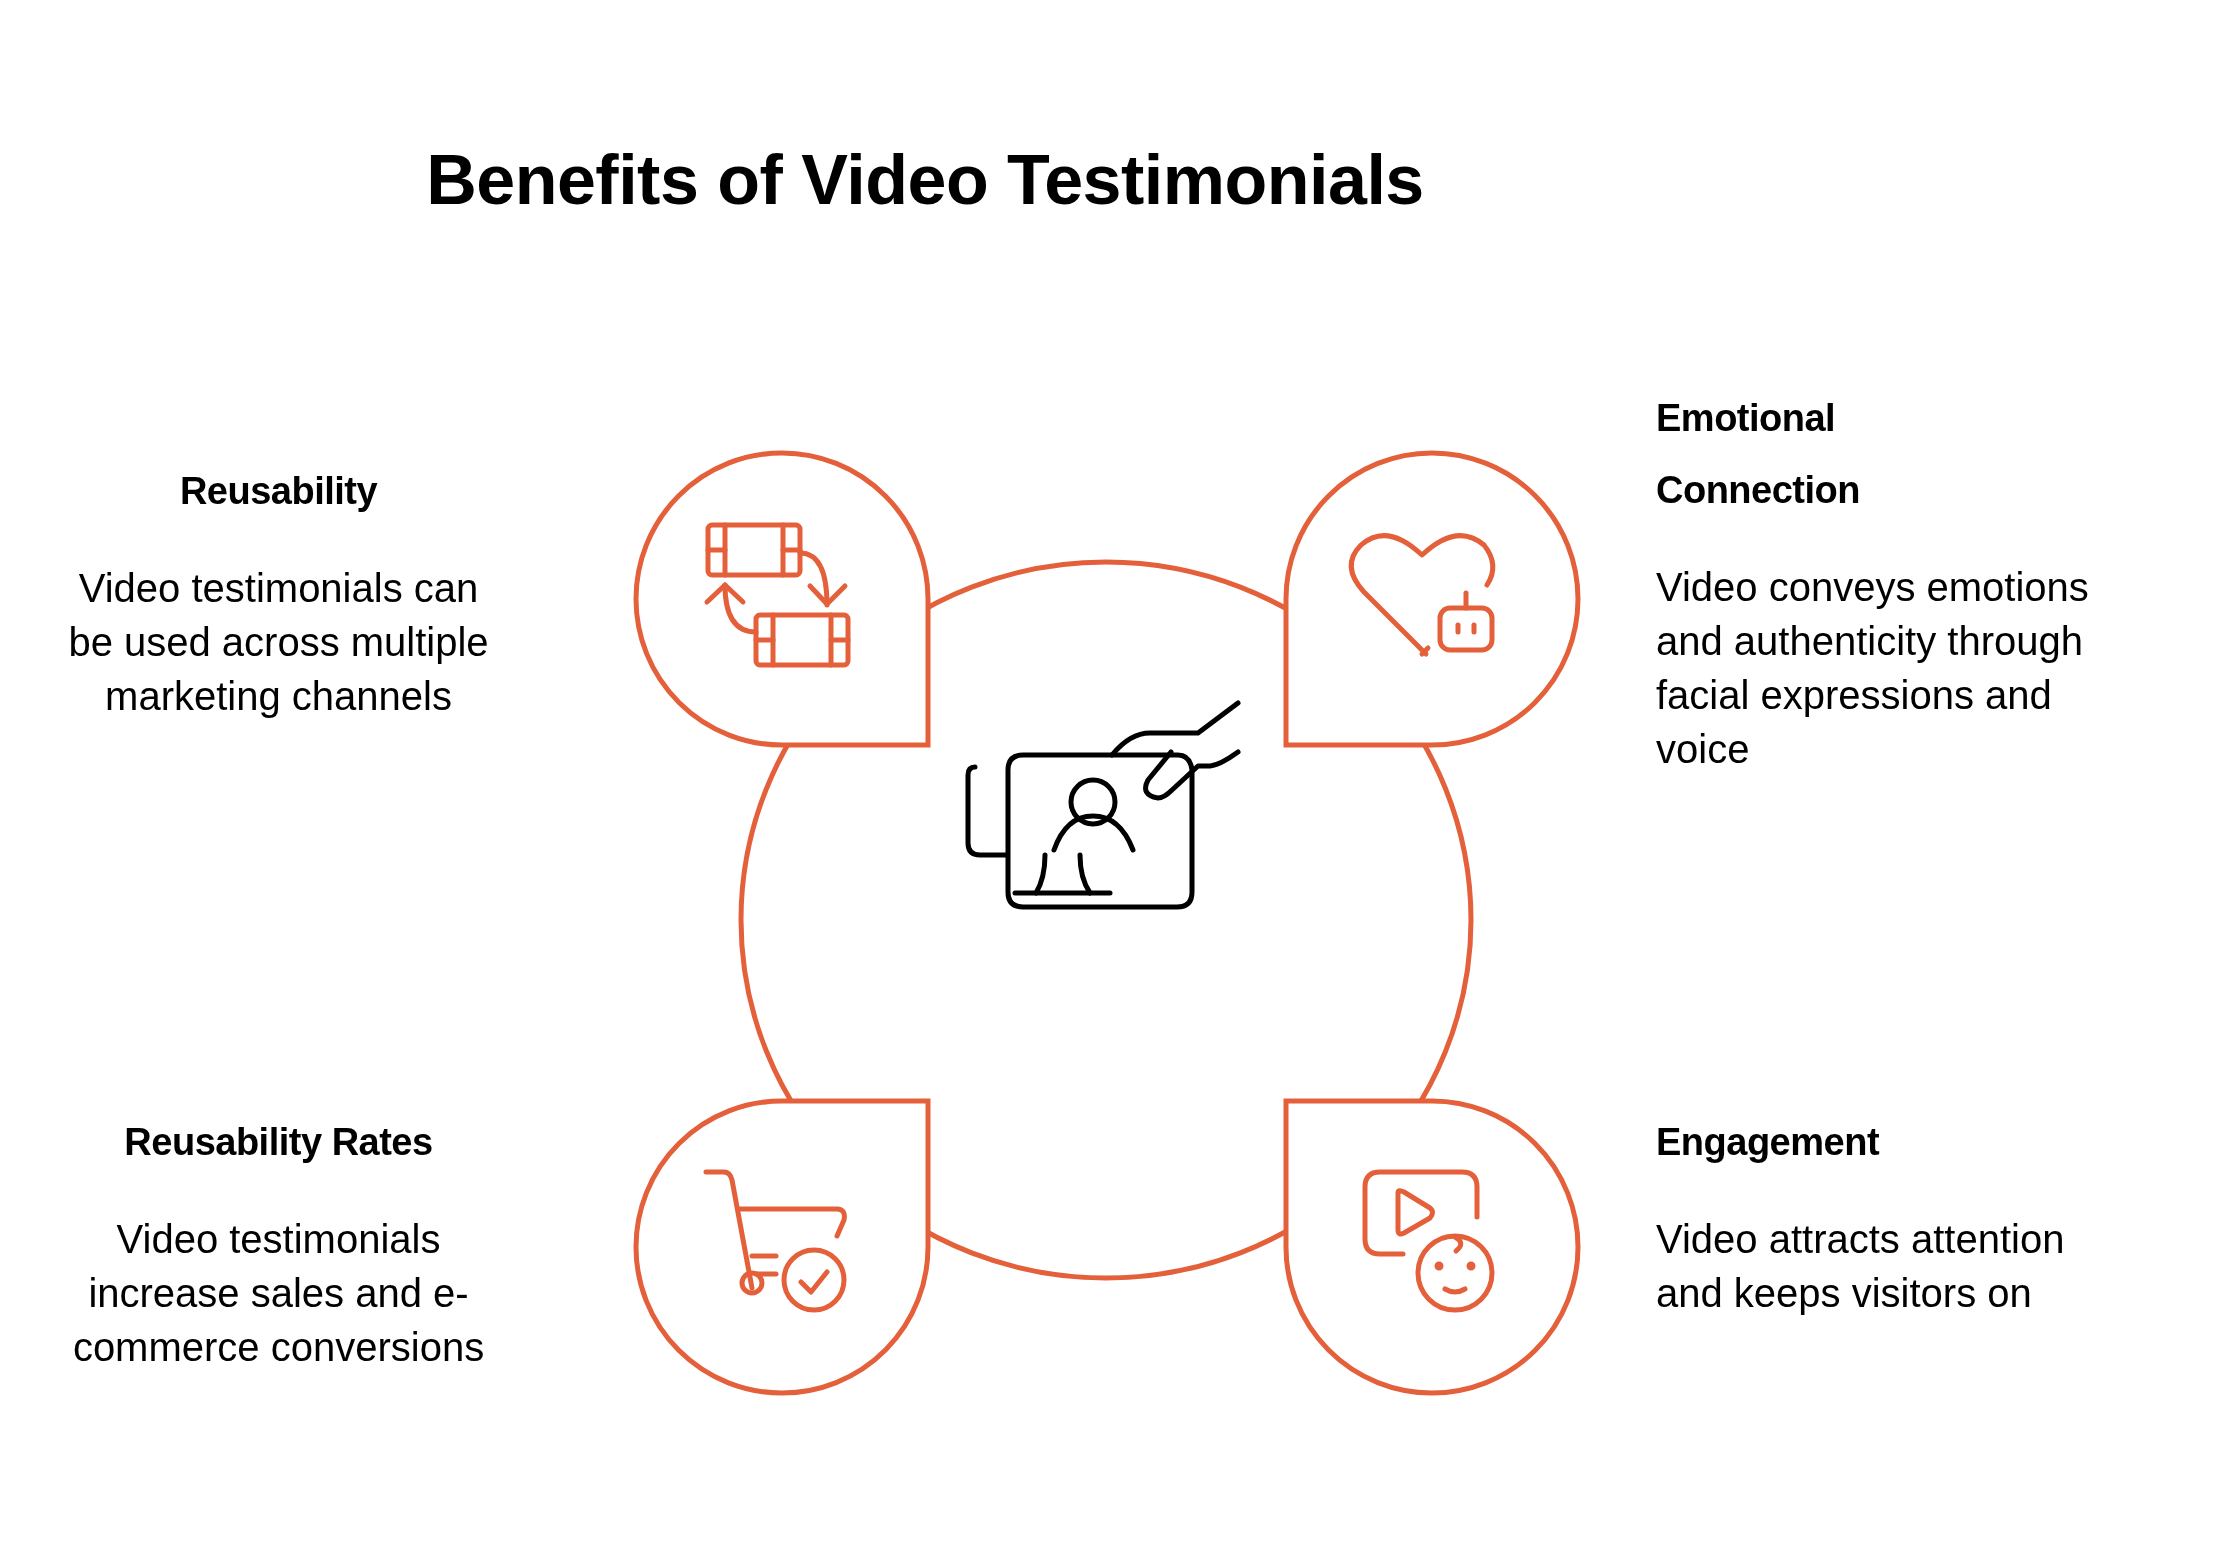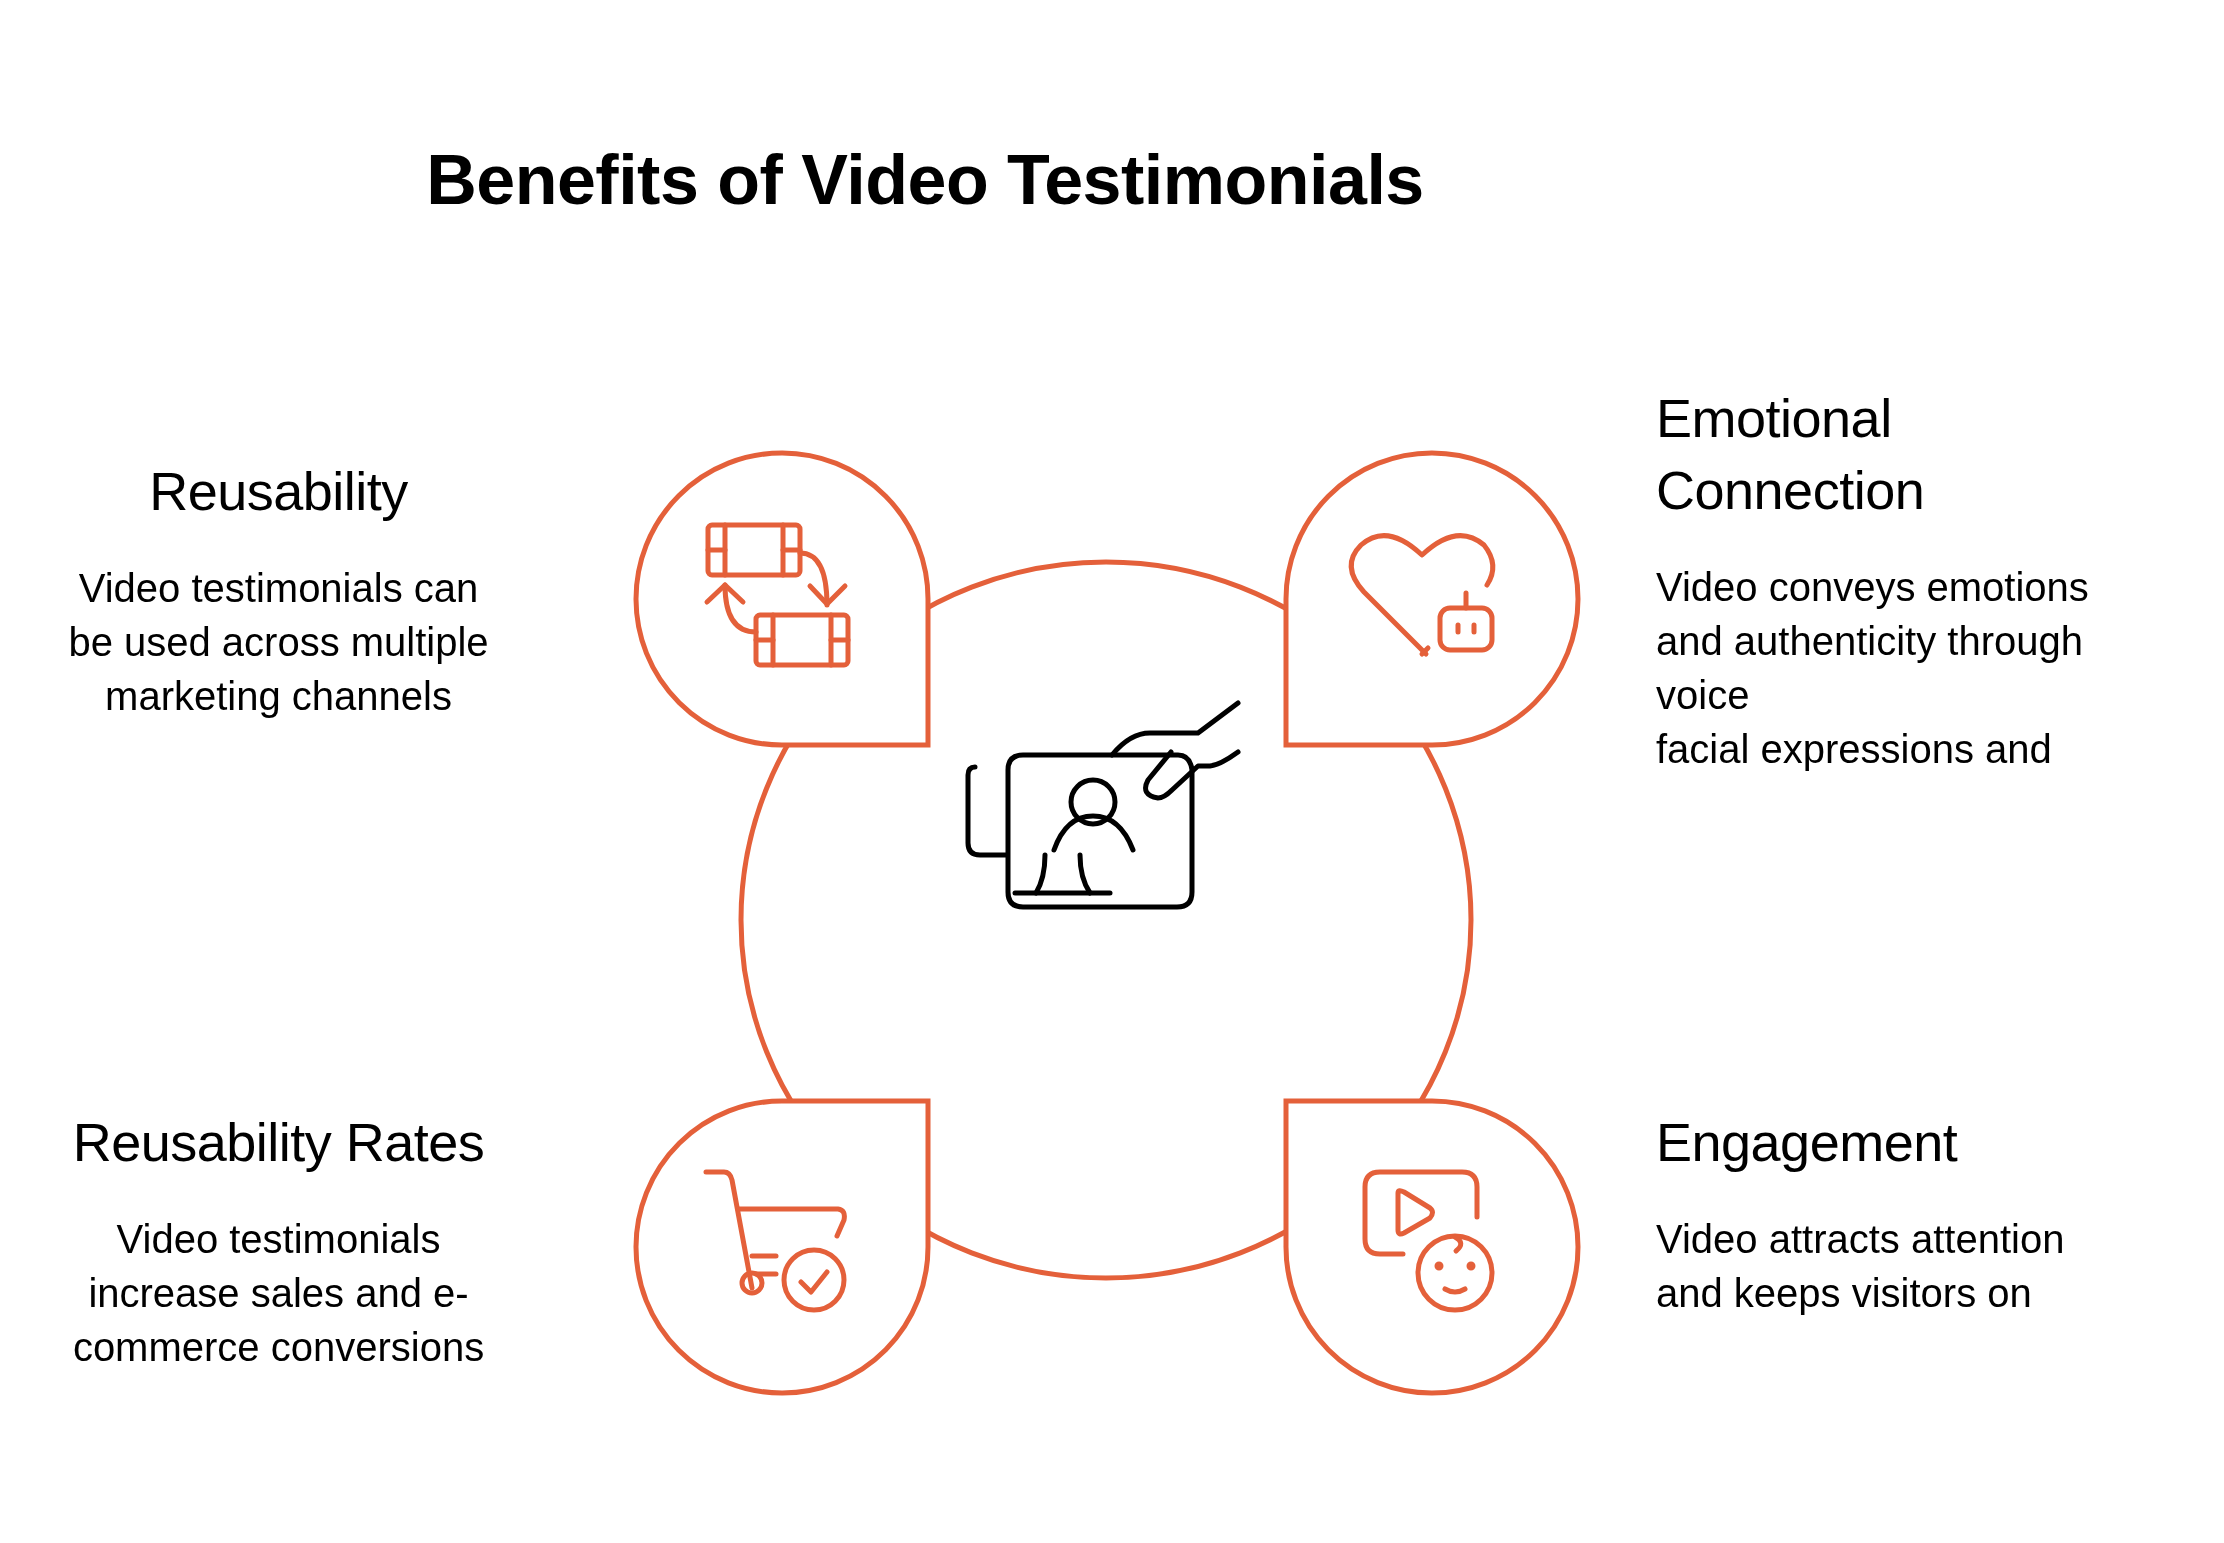--- a/index.html
+++ b/index.html
@@ -4,21 +4,21 @@
 <style>
   html, body { margin: 0; padding: 0; background: #ffffff; }
   body { width: 2224px; height: 1543px; position: relative; overflow: hidden;
          font-family: "Liberation Sans", "DejaVu Sans", sans-serif; color: #000; }
   .title { position: absolute; left: 0; width: 1850px; top: 140px; text-align: center;
            font-weight: 700; font-size: 70px; letter-spacing: -0.5px; }
   svg.diagram { position: absolute; left: 0; top: 0; }
   .block { position: absolute; width: 560px; }
   .block.left { text-align: center; }
   .block.right { text-align: left; }
-  .block h2 { margin: 0; font-weight: 400; font-size: 54px; line-height: 72px; letter-spacing: -0.5px; }
+  .block h2 { margin: 0; font-weight: 700; font-size: 38px; line-height: 72px; letter-spacing: -0.5px; }
   .block p { margin: 0; font-size: 40px; line-height: 54px; }
   .block .gap { height: 34px; }
 </style>
 </head>
 <body>
 
 <div class="title">Benefits of Video Testimonials</div>
 
 <svg class="diagram" width="2224" height="1543" viewBox="0 0 2224 1543" fill="none" stroke-linecap="round" stroke-linejoin="round">
 
@@ -98,22 +98,22 @@
   <p>be used across multiple</p>
   <p>marketing channels</p>
 </div>
 
 <div class="block right" style="left:1656px; top:382px;">
   <h2>Emotional</h2>
   <h2>Connection</h2>
   <div class="gap"></div>
   <p>Video conveys emotions</p>
   <p>and authenticity through</p>
+  <p>facial expressions and</p>
   <p>voice</p>
-  <p>facial expressions and</p>
 </div>
 
 <div class="block left" style="left:0; width:557px; top:1106px;">
   <h2>Reusability Rates</h2>
   <div class="gap"></div>
   <p>Video testimonials</p>
   <p>increase sales and e-</p>
   <p>commerce conversions</p>
 </div>
 

